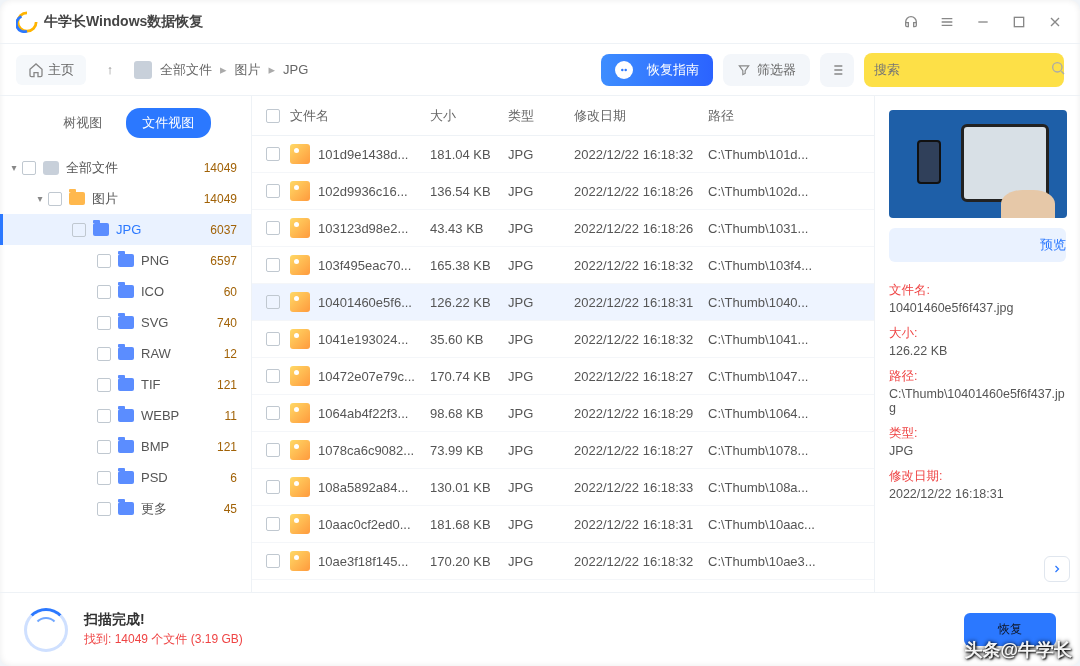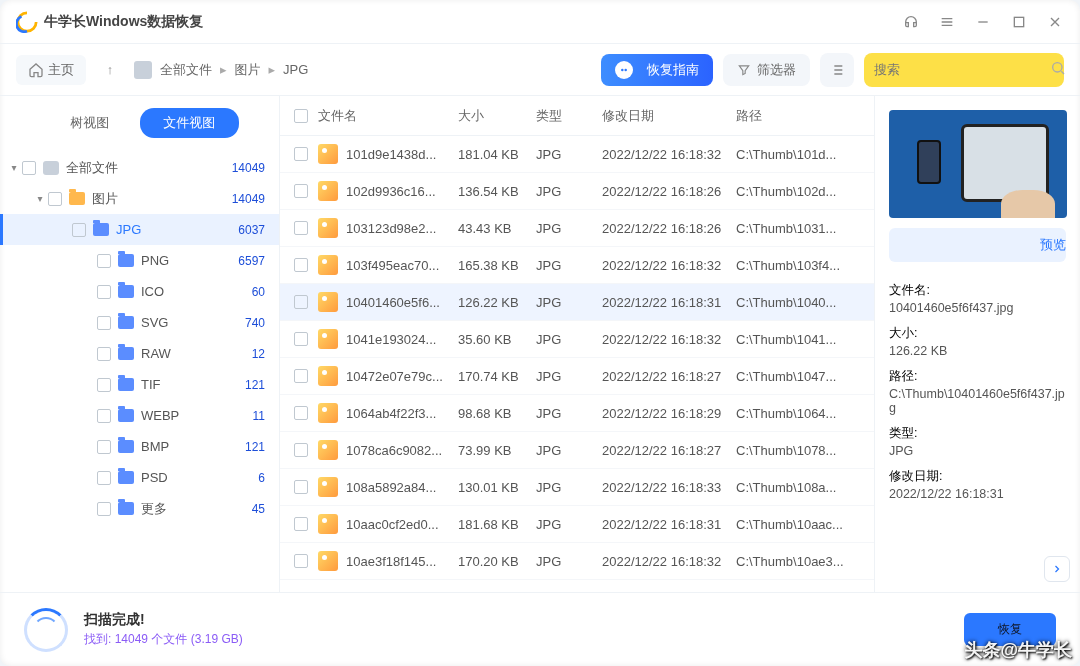--- a/index.html
+++ b/index.html
@@ -24,35 +24,35 @@
 .tb-spacer{flex:1;}
 .guide-btn{ display:flex; align-items:center; gap:14px; padding:7px 14px; border-radius:8px; background:linear-gradient(90deg,#3d8dff,#2b63ff); color:#fff; font-size:13px; cursor:pointer;}
 .guide-btn .dot{width:18px;height:18px;background:#fff;border-radius:50%;display:flex;align-items:center;justify-content:center;}
 .filter-btn{ display:flex; align-items:center; gap:6px; padding:7px 14px; border-radius:8px; background:#f3f6fa; color:#666; cursor:pointer;}
 .view-btn{ width:34px;height:34px;display:flex;align-items:center;justify-content:center;background:#f3f6fa;border-radius:8px;color:#888;cursor:pointer;}
 .search{ display:flex; align-items:center; background:#fde047; border-radius:8px; padding:0 10px; width:200px; height:34px;}
 .search input{ flex:1; border:none; outline:none; background:transparent; font-size:13px; color:#666;}
 .search .sico{color:#aaa;}
 
 .body { flex:1; display:flex; overflow:hidden; }
-.sidebar{ width:280px; border-right:1px solid #eef2f6; display:flex; flex-direction:column; overflow:hidden;}
+.sidebar{ width:252px; border-right:1px solid #eef2f6; display:flex; flex-direction:column; overflow:hidden;}
 .tabswitch{ display:flex; padding:12px 40px 8px; gap:0;}
 .tabswitch .tab{ flex:1; text-align:center; padding:6px 0; border-radius:14px; color:#666; cursor:pointer; font-size:13px;}
 .tabswitch .tab.active{ background:#2b78ff; color:#fff;}
 .tree{ flex:1; overflow-y:auto; padding-top:6px;}
 .tree-row{ display:flex; align-items:center; padding:5px 14px 5px 6px; color:#555; cursor:pointer; height:31px;}
 .tree-row .caret{ width:16px; text-align:center; color:#888; font-size:10px;}
 .tree-row .chk{ width:14px;height:14px;border:1px solid #c0c8d0;border-radius:2px;margin-right:6px;flex-shrink:0;}
 .tree-row .ico{ width:18px;height:18px;margin-right:6px;display:flex;align-items:center;justify-content:center;}
 .tree-row .folder{width:16px;height:13px;background:#5b8dff;border-radius:2px;position:relative;}
 .tree-row .folder::before{content:"";position:absolute;top:-3px;left:0;width:7px;height:3px;background:#5b8dff;border-radius:1px 1px 0 0;}
 .tree-row .folder.orange{background:#ffb84d;}
 .tree-row .folder.orange::before{background:#ffb84d;}
 .tree-row .lbl{flex:1;}
-.tree-row .cnt{color:#1d4ed8;font-size:12px;}
+.tree-row .cnt{color:#a16207;font-size:12px;}
 .tree-row.depth0{padding-left:6px;}
 .tree-row.depth1{padding-left:32px;}
 .tree-row.depth2{padding-left:97px;}
 .tree-row.sel{background:#eaf2ff;color:#2b78ff;border-left:3px solid #2b78ff;padding-left:69px;}
 .tree-row.sel .folder{background:#5b8dff;}
 
 .main{ flex:1; display:flex; flex-direction:column; overflow:hidden;}
 .thead{ display:flex; align-items:center; height:40px; padding:0 10px; border-bottom:1px solid #eef2f6; color:#666;}
 .thead .chk, .row .chk{width:14px;height:14px;border:1px solid #c0c8d0;border-radius:2px;margin:0 10px 0 4px;flex-shrink:0;}
 .col-name{flex:0 0 140px;}
@@ -67,29 +67,29 @@
 .row .thumb::after{content:"";position:absolute;left:4px;top:4px;width:5px;height:5px;background:#fff;border-radius:50%;}
 .row .cell{white-space:nowrap;overflow:hidden;text-overflow:ellipsis;padding-right:8px;}
 
 .inspector{ width:206px; border-left:1px solid #eef2f6; padding:14px 14px; display:flex; flex-direction:column; gap:10px; position:relative;}
 .preview{width:178px;height:108px;background:#1e5fa8;border-radius:4px;position:relative;overflow:hidden;}
 .preview .pad{position:absolute;right:18px;top:14px;width:88px;height:78px;background:#d8e0e6;border-radius:6px;border:3px solid #222;}
 .preview .phone{position:absolute;left:28px;top:30px;width:24px;height:44px;background:#30405a;border-radius:4px;border:2px solid #111;}
 .preview .hand{position:absolute;right:12px;bottom:-6px;width:54px;height:34px;background:#e6c8a8;border-radius:40% 40% 0 0;}
 .prev-btn{width:100%;padding:8px 0;text-align:right;background:#eaf2ff;color:#2b78ff;border-radius:6px;cursor:pointer;}
 .meta{font-size:12.5px;color:#555;}
-.meta .k{color:#000000;margin-top:10px;}
+.meta .k{color:#ef4444;margin-top:10px;}
 .meta .v{margin-top:2px;word-break:break-all;}
 .expand{position:absolute;right:10px;bottom:10px;width:26px;height:26px;border:1px solid #e0e6ee;border-radius:6px;display:flex;align-items:center;justify-content:center;color:#2b78ff;cursor:pointer;background:#fff;}
 
 .footer{height:74px;border-top:1px solid #eef2f6;display:flex;align-items:center;padding:0 24px;gap:16px;position:relative;}
 .spinner{width:44px;height:44px;border:3px solid #cfe0ff;border-top-color:#2b78ff;border-radius:50%;position:relative;}
 .spinner::after{content:"";position:absolute;inset:6px;border:2px solid transparent;border-top-color:#6fa6ff;border-radius:50%;}
 .status .t1{font-size:14px;font-weight:600;color:#333;}
-.status .t2{font-size:12px;color:#8b5cf6;margin-top:2px;}
+.status .t2{font-size:12px;color:#ef4444;margin-top:2px;}
 .recover-btn{margin-left:auto;padding:8px 34px;background:#2b78ff;color:#0f172a;border-radius:6px;cursor:pointer;font-size:12px;}
 .watermark{position:absolute;right:8px;bottom:4px;font-size:18px;font-weight:700;color:rgba(255,255,255,0.95);text-shadow:0 0 4px #000, 1px 1px 2px #000;}
 </style>
 </head>
 <body>
 
 <div class="app">
 
   <div class="titlebar">
     <div class="logo">

